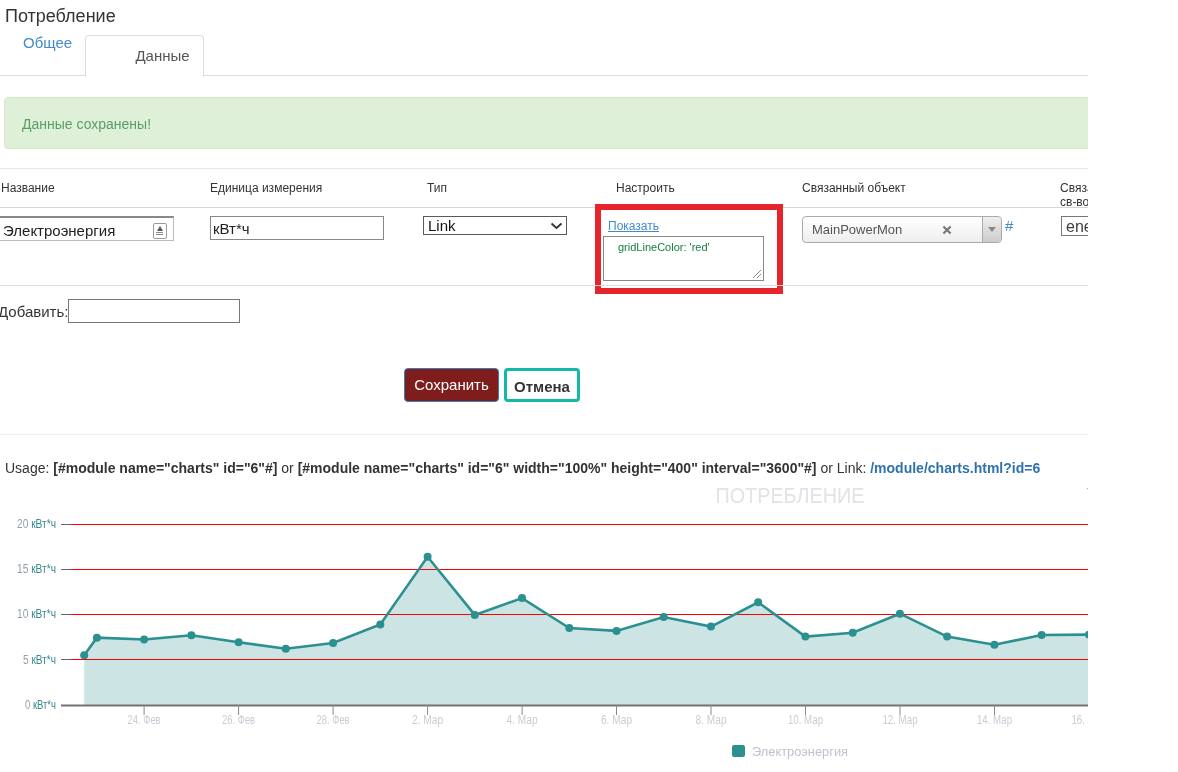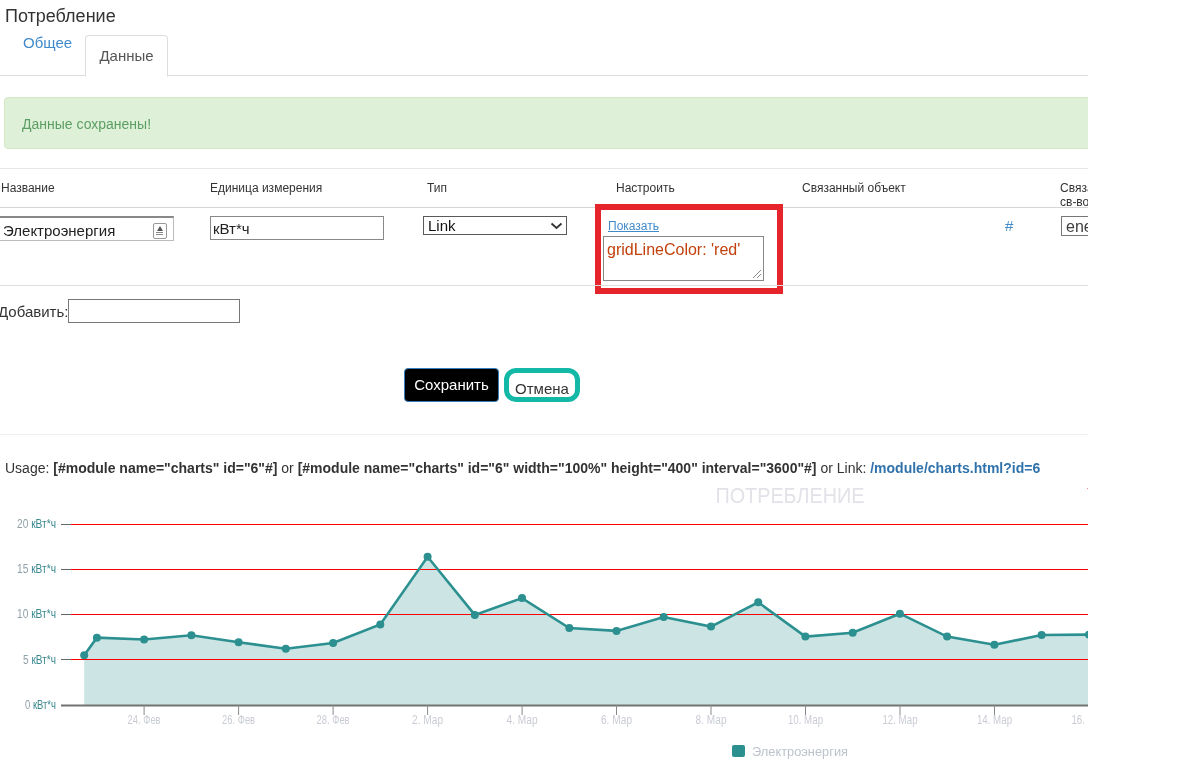--- a/index.html
+++ b/index.html
@@ -2,21 +2,21 @@
 <html><head>
 <meta charset="utf-8">
 <style>
   html,body{margin:0;padding:0;}
   body{font-family:"Liberation Sans", sans-serif; background:#fff;}
   #page{position:relative;width:1088px;height:772px;overflow:hidden;background:#fff;}
   .abs{position:absolute;}
   h1{margin:0;font-size:18px;font-weight:normal;color:#333;}
   .tabline{position:absolute;left:0;top:75px;width:1250px;height:0;border-bottom:1px solid #ddd;}
   .tab-inactive{position:absolute;left:8px;top:24px;color:#428bca;font-size:15px;padding:10px 15px;}
-  .tab-active{position:absolute;left:85px;top:35px;width:81px;height:40px;background:#fff;border:1px solid #ddd;border-bottom:1px solid #fff;border-radius:4px 4px 0 0;color:#555;font-size:15px;line-height:40px;text-align:center;}
+  .tab-active{position:absolute;left:85px;top:35px;width:81px;height:40px;background:#fff;border:1px solid #ddd;border-bottom:1px solid #fff;border-radius:4px 4px 0 0;color:#555;font-size:15px;line-height:40px;text-align:center;padding-left:36px;}
   .alert{position:absolute;left:4px;top:97px;width:1250px;height:52px;background:#dff0d8;border:1px solid #d6e9c6;border-radius:4px;color:#5b9e64;font-size:14px;line-height:52px;padding-left:17px;box-sizing:border-box;}
   .hline{position:absolute;left:0;width:1250px;height:0;}
   .hdr{position:absolute;top:181px;font-size:12px;color:#333;}
 </style>
 </head>
 <body>
 <div id="page">
   <div class="abs" style="left:5px;top:6px;">
       <h1>Потребление</h1>
     </div>
@@ -46,39 +46,48 @@
     <span style="position:absolute;left:2px;top:3px;font-size:15px;color:#222;">кВт*ч</span>
   </div>
   <div class="abs" style="left:423px;top:215.5px;width:141.5px;height:17px;border:1.5px solid #5a5a5a;background:#fff;">
     <span style="position:absolute;left:4px;top:0.5px;font-size:15px;color:#111;">Link</span>
     <svg style="position:absolute;right:3px;top:5px;" width="13" height="8">
         <path d="M1.5,1.5 L6.5,6 L11.5,1.5" stroke="#333" stroke-width="1.8" fill="none"></path>
       </svg>
   </div>
   <div class="abs" style="left:608px;top:219px;font-size:12px;text-align:right;"><a style="color:#428bca;text-decoration:underline;">Показать</a></div>
   <div class="abs" style="left:603px;top:236px;width:158.5px;height:43px;border:1px solid #888;background:#fff;">
-    <span style="position:absolute;left:3px;top:4px;font-size:16px;color:#c2410c;">gridLineColor: 'red'</span>
+    <span style="position:absolute;left:14px;top:4px;font-size:11px;color:#15803d;">gridLineColor: 'red'</span>
     <svg style="position:absolute;right:1px;bottom:1px;" width="9" height="9">
         <path d="M8,0 L0,8 M8,4 L4,8" stroke="#888" stroke-width="1" fill="none"></path>
       </svg>
   </div>
 
   <div class="abs" style="left:595px;top:204px;width:188px;height:90px;border:6px solid #e5242c;box-sizing:border-box;"></div>
 
+  <div class="abs" style="left:802px;top:216px;width:198px;height:25px;border:1px solid #aaa;border-radius:4px;background:linear-gradient(#fff, #eee);">
+    <span style="position:absolute;left:9px;top:5px;font-size:13px;color:#555;">MainPowerMon</span>
+    <svg style="position:absolute;left:139px;top:7.5px;" width="10" height="10">
+        <path d="M1.4,1.4 L8.6,8.6 M8.6,1.4 L1.4,8.6" stroke="#777" stroke-width="2.1" fill="none"></path>
+      </svg>
+    <span style="position:absolute;right:18px;top:0;width:1px;height:25px;background:#aaa;"></span>
+    <span style="position:absolute;right:0;top:0;width:18px;height:25px;background:linear-gradient(#eee,#ccc);border-radius:0 4px 4px 0;"></span>
+    <span style="position:absolute;right:5px;top:10px;width:0;height:0;border-left:4px solid transparent;border-right:4px solid transparent;border-top:5px solid #888;"></span>
+  </div>
   <div class="abs" style="left:1005px;top:217px;font-size:15px;color:#428bca;">#</div>
   <div class="abs" style="left:1061px;top:216px;width:150px;height:17.5px;border:1px solid #777;background:#fff;">
     <span style="position:absolute;left:4px;top:1px;font-size:16px;color:#404040;">energyDaily</span>
   </div>
 
   <div class="hline" style="top:285px;border-bottom:1px solid #ddd;"></div>
   <div class="abs" style="left:-2px;top:303px;font-size:15px;color:#333;">Добавить:</div>
   <div class="abs" style="left:68px;top:299px;width:170px;height:21.5px;border:1px solid #777;background:#fff;"></div>
 
-  <div class="abs" style="left:404px;top:368px;width:95px;height:34px;background:#000000;border:1px solid #357ebd;border-radius:4px;color:#fff;font-size:15px;text-align:center;line-height:32px;box-sizing:border-box;">Сохранить</div>
-  <div class="abs" style="left:504px;top:368px;width:76px;height:34px;background:#fff;border:5px solid #14b8a6;border-radius:12px;color:#333;font-size:15px;text-align:center;line-height:32px;box-sizing:border-box;">Отмена</div>
+  <div class="abs" style="left:404px;top:368px;width:95px;height:34px;background:#7f1d1d;border:1px solid #357ebd;border-radius:4px;color:#fff;font-size:15px;text-align:center;line-height:32px;box-sizing:border-box;">Сохранить</div>
+  <div class="abs" style="left:504px;top:368px;width:76px;height:34px;background:#fff;border:3px solid #14b8a6;border-radius:4px;color:#333;font-size:15px;text-align:center;line-height:32px;box-sizing:border-box;font-weight:bold;">Отмена</div>
 
   <div class="hline" style="top:434px;border-bottom:1px solid #eee;"></div>
 
   <div class="abs" style="left:5px;top:460px;font-size:14px;color:#333;white-space:nowrap;" id="usage">Usage: <b>[#module name="charts" id="6"#]</b> or <b>[#module name="charts" id="6" width="100%" height="400" interval="3600"#]</b> or Link: <b style="color:#3072ab;">/module/charts.html?id=6</b></div>
 
   <svg class="abs" style="left:0;top:450px;" width="1178" height="322" viewBox="0 450 1178 322">
     <text x="790" y="503" text-anchor="middle" font-size="22" fill="#e2e2e8" textLength="149" lengthAdjust="spacingAndGlyphs">ПОТРЕБЛЕНИЕ</text>
 
     <g font-size="12" text-anchor="end">
       <text x="56" y="528" fill="#8fa0a8" textLength="39" lengthAdjust="spacingAndGlyphs">20 <tspan fill="#38888e">кВт*ч</tspan></text>

